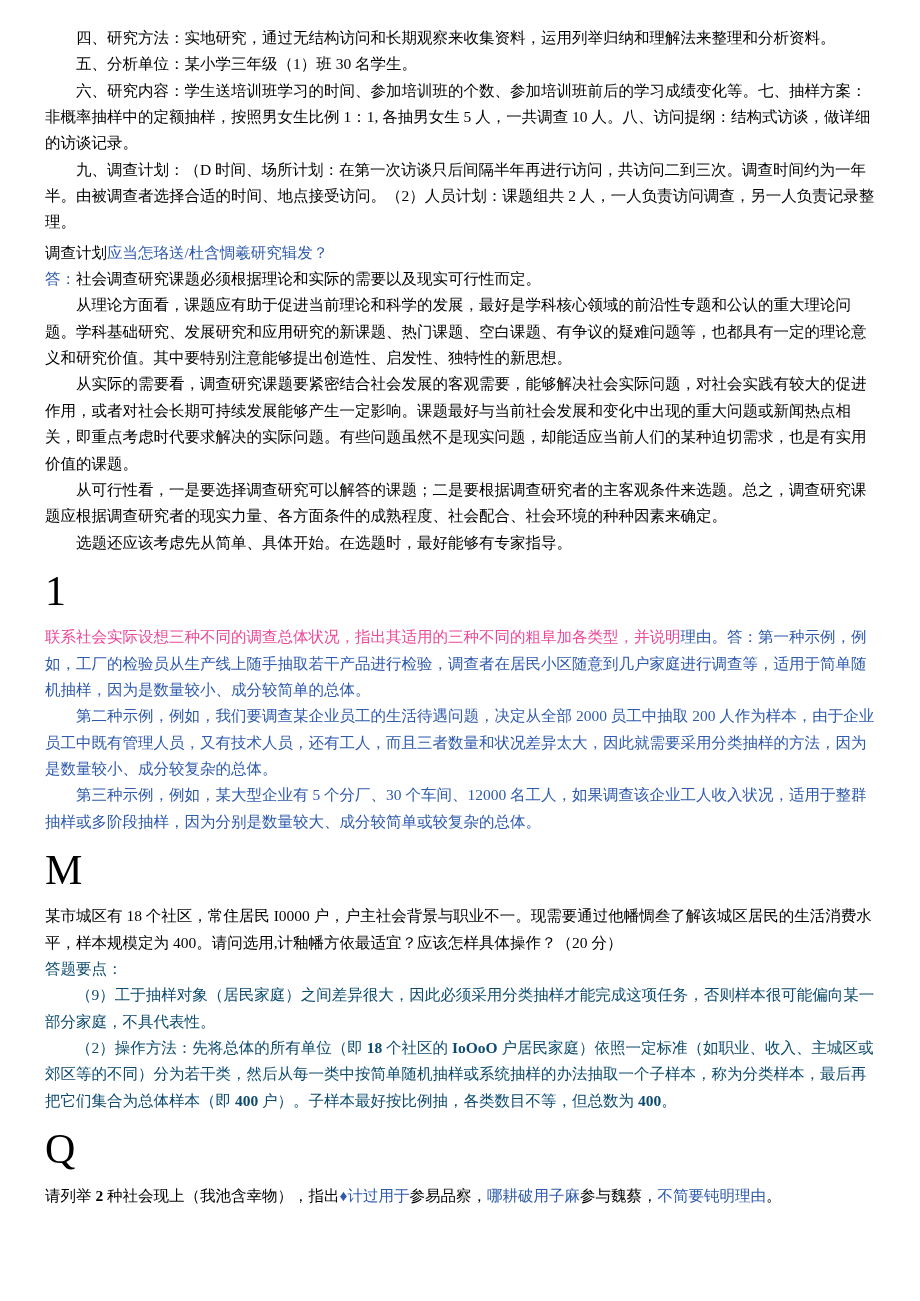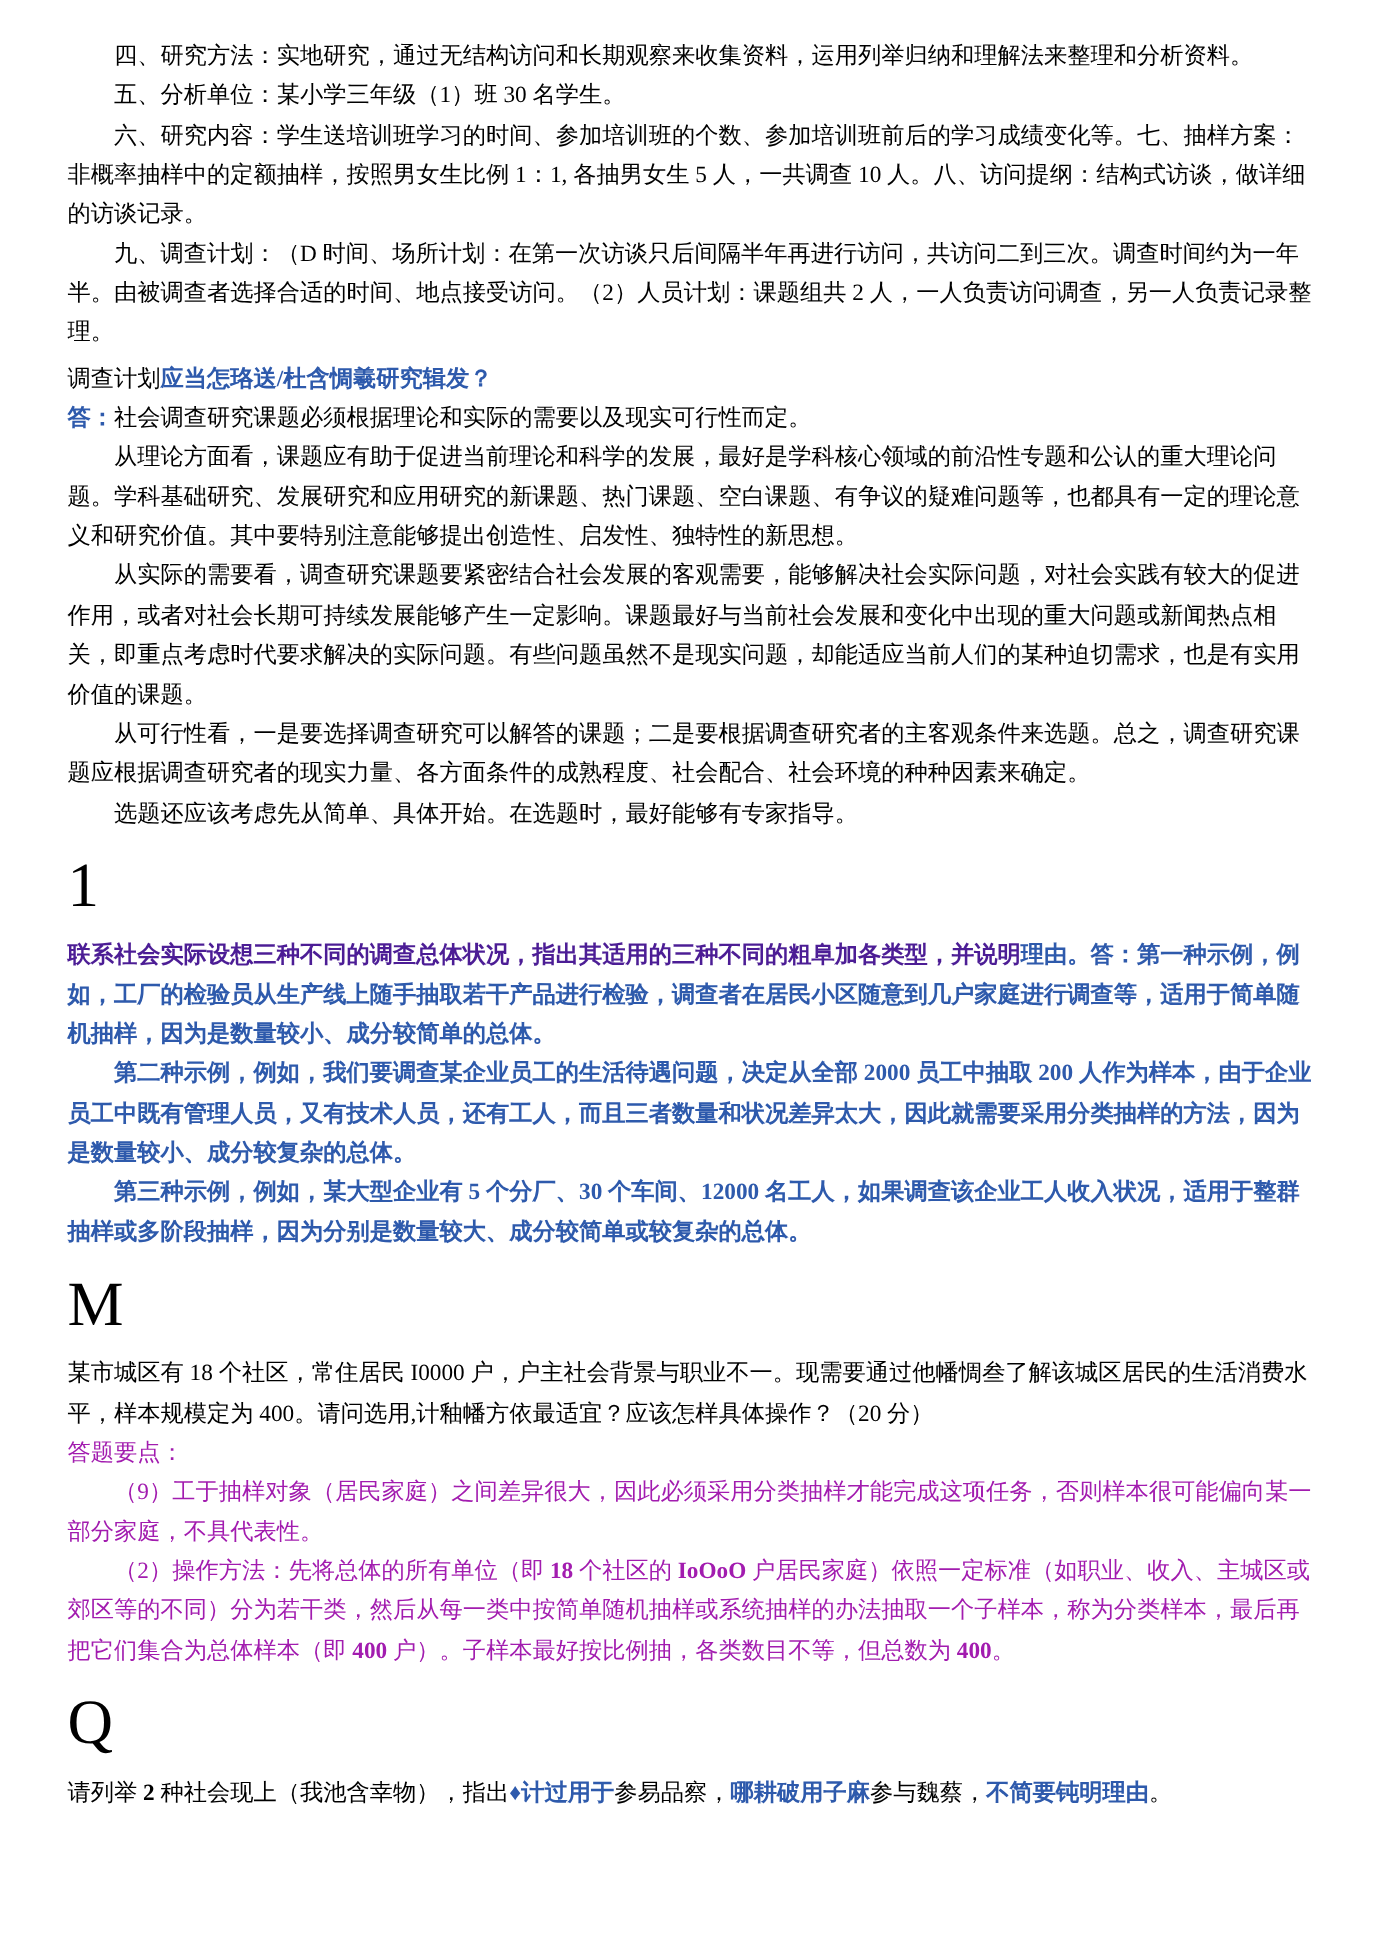--- a/index.html
+++ b/index.html
@@ -7,22 +7,22 @@
       width: 920px;
       background: #fff;
       font-family: "SimSun", "宋体", serif;
       font-size: 15.5px;
       line-height: 1.7;
       padding: 25px 45px;
       color: #000;
     }
     .para { text-indent: 2em; margin: 0; }
     .no-indent { text-indent: 0; }
-    .blue { color: #2e5aac; font-weight: bold; }
-    .red { color: #a21caf; }
+    .blue { color: #2e5aac; }
+    .red { color: #0c4a6e; }
     .big-letter {
       font-family: "Times New Roman", serif;
       font-size: 42px;
       font-weight: normal;
       margin: 10px 0 8px 0;
       line-height: 1.2;
     }
     .q-block { margin-bottom: 4px; }
   </style>
 </head>
@@ -43,21 +43,21 @@
   <span class="blue">答：</span><span>社会调查研究课题必须根据理论和实际的需要以及现实可行性而定。</span>
 </p>
 <p class="para">从理论方面看，课题应有助于促进当前理论和科学的发展，最好是学科核心领域的前沿性专题和公认的重大理论问题。学科基础研究、发展研究和应用研究的新课题、热门课题、空白课题、有争议的疑难问题等，也都具有一定的理论意义和研究价值。其中要特别注意能够提出创造性、启发性、独特性的新思想。</p>
 <p class="para">从实际的需要看，调查研究课题要紧密结合社会发展的客观需要，能够解决社会实际问题，对社会实践有较大的促进作用，或者对社会长期可持续发展能够产生一定影响。课题最好与当前社会发展和变化中出现的重大问题或新闻热点相关，即重点考虑时代要求解决的实际问题。有些问题虽然不是现实问题，却能适应当前人们的某种迫切需求，也是有实用价值的课题。</p>
 <p class="para">从可行性看，一是要选择调查研究可以解答的课题；二是要根据调查研究者的主客观条件来选题。总之，调查研究课题应根据调查研究者的现实力量、各方面条件的成熟程度、社会配合、社会环境的种种因素来确定。</p>
 <p class="para">选题还应该考虑先从简单、具体开始。在选题时，最好能够有专家指导。</p>
 
 <div class="big-letter">1</div>
 
 <p class="no-indent blue">
-  <span style="color:#4c1d95">联系社会实际设想三种不同的调查总体状况，指出其适用的三种不同的粗阜加各类型，并说明</span><span class="blue">理由</span><span class="blue">。答：第一种示例，例如，工厂的检验员从生产线上随手抽取若干产品进行检验，调查者在居民小区随意到几户家庭进行调查等，适用于简单随机抽样，因为是数量较小、成分较简单的总体。</span>
+  <span style="color:#ec4899">联系社会实际设想三种不同的调查总体状况，指出其适用的三种不同的粗阜加各类型，并说明</span><span class="blue">理由</span><span class="blue">。答：第一种示例，例如，工厂的检验员从生产线上随手抽取若干产品进行检验，调查者在居民小区随意到几户家庭进行调查等，适用于简单随机抽样，因为是数量较小、成分较简单的总体。</span>
 </p>
 <p class="para blue">第二种示例，例如，我们要调查某企业员工的生活待遇问题，决定从全部 2000 员工中抽取 200 人作为样本，由于企业员工中既有管理人员，又有技术人员，还有工人，而且三者数量和状况差异太大，因此就需要采用分类抽样的方法，因为是数量较小、成分较复杂的总体。</p>
 <p class="para blue">第三种示例，例如，某大型企业有 5 个分厂、30 个车间、12000 名工人，如果调查该企业工人收入状况，适用于整群抽样或多阶段抽样，因为分别是数量较大、成分较简单或较复杂的总体。</p>
 
 <div class="big-letter">M</div>
 
 <p class="no-indent">某市城区有 18 个社区，常住居民 I0000 户，户主社会背景与职业不一。现需要通过他幡惆叁了解该城区居民的生活消费水平，样本规模定为 400。请问选用,计釉幡方依最适宜？应该怎样具体操作？（20 分）</p>
 <p class="no-indent red">答题要点：</p>
 <p class="para red">（9）工于抽样对象（居民家庭）之间差异很大，因此必须采用分类抽样才能完成这项任务，否则样本很可能偏向某一部分家庭，不具代表性。</p>
 <p class="para red">

